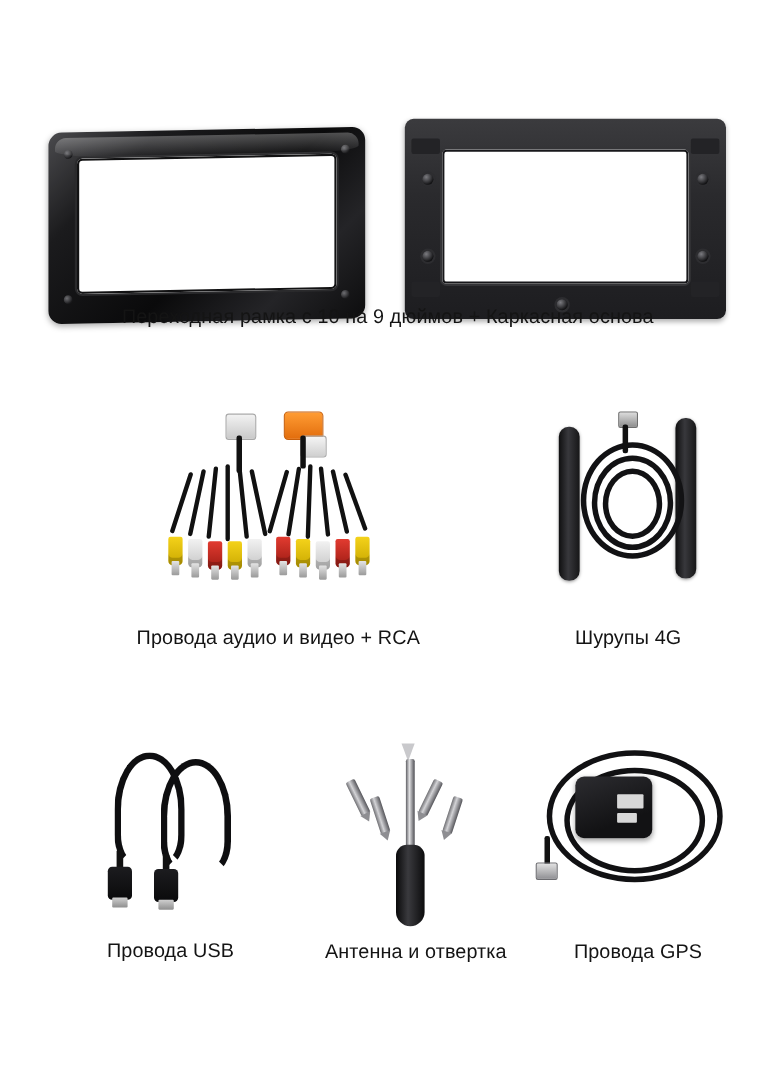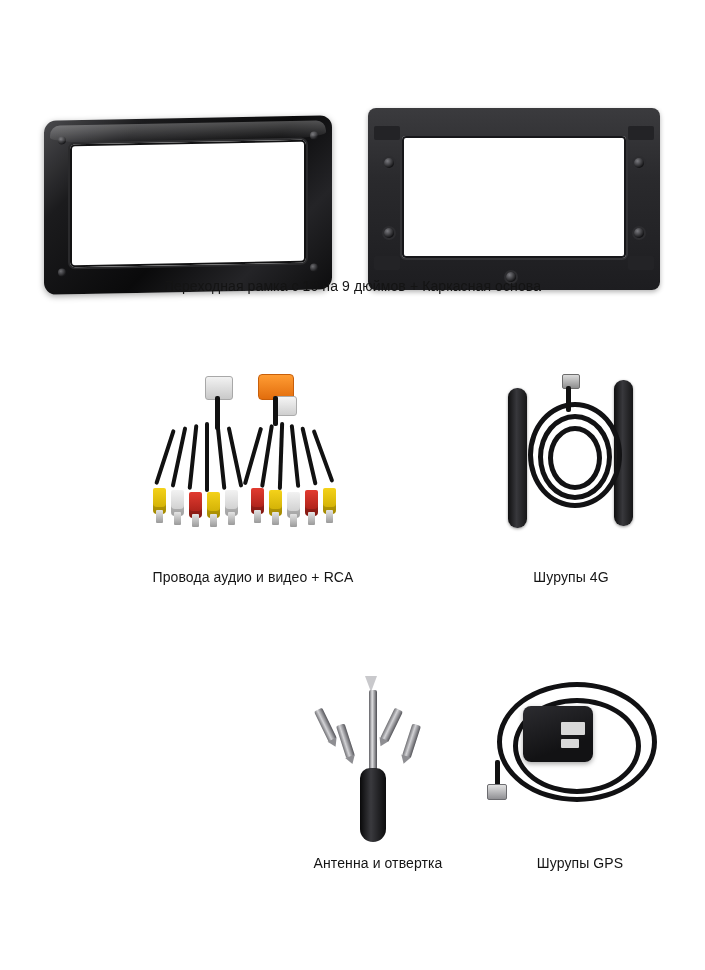--- a/index.html
+++ b/index.html
@@ -17,21 +17,21 @@
   .page {
     position: relative;
     width: 705px;
     height: 970px;
     background: #ffffff;
   }
 
   
   .caption {
     text-align: center;
-    font-size: 14px;
+    font-size: 18px;
     font-weight: 400;
     color: #141414;
     letter-spacing: 0.1px;
     line-height: 1.2;
   }
 
   
   .row1 {
     position: absolute;
     left: 0;
@@ -398,20 +398,31 @@
         <div class="coil" style="left:72px; top:44px; width:64px; height:76px;"></div>
         <div class="coil" style="left:82px; top:56px; width:44px; height:54px;"></div>
         <div class="wire" style="left:100px; top:16px; width:5px; height:26px;"></div>
       </div>
       <div class="caption" style="margin-top:24px;">Шурупы 4G</div>
     </div>
   </div>
 
   <div class="row3">
 
+    <div class="cell" style="left:45px; top:0; width:220px;">
+      <div class="art usb">
+        <div class="usb-loop" style="left:34px; top:12px;"></div>
+        <div class="usb-loop" style="left:76px; top:18px;"></div>
+        <div class="wire" style="left:36px; top:100px; width:6px; height:18px;"></div>
+        <div class="wire" style="left:78px; top:104px; width:6px; height:16px;"></div>
+        <div class="usb-head" style="left:28px; top:116px;"></div>
+        <div class="usb-head" style="left:70px; top:118px;"></div>
+      </div>
+      <div class="caption" style="margin-top:32px;">Провода USB</div>
+    </div>
 
     <div class="cell" style="left:268px; top:0; width:220px;">
       <div class="art tools">
         <div class="screw" style="left:30px; top:36px; transform:rotate(-26deg);"></div>
         <div class="screw" style="left:50px; top:52px; transform:rotate(-18deg);"></div>
         <div class="screw" style="left:96px; top:36px; transform:rotate(26deg);"></div>
         <div class="screw" style="left:116px; top:52px; transform:rotate(18deg);"></div>
 
         <div class="driver-tip" style="left:74px; top:4px; transform:rotate(180deg);"></div>
         <div class="driver-shaft" style="left:78px; top:18px;"></div>
@@ -424,17 +435,17 @@
       <div class="art gps">
         <div class="gps-cable" style="left:22px; top:10px; width:150px; height:110px;"></div>
         <div class="gps-cable" style="left:38px; top:26px; width:118px; height:86px;"></div>
         <div class="gps-body" style="left:48px; top:34px;">
           <div class="gps-label" style="left:38px; top:16px;"></div>
           <div class="gps-label" style="left:38px; top:33px; width:18px; height:9px;"></div>
         </div>
         <div class="wire" style="left:20px; top:88px; width:5px; height:28px;"></div>
         <div class="gps-conn" style="left:12px; top:112px;"></div>
       </div>
-      <div class="caption" style="margin-top:28px;">Шурупы GPS</div>
+      <div class="caption" style="margin-top:28px;">Провода GPS</div>
     </div>
   </div>
 
 </div>
 
 </body></html>

